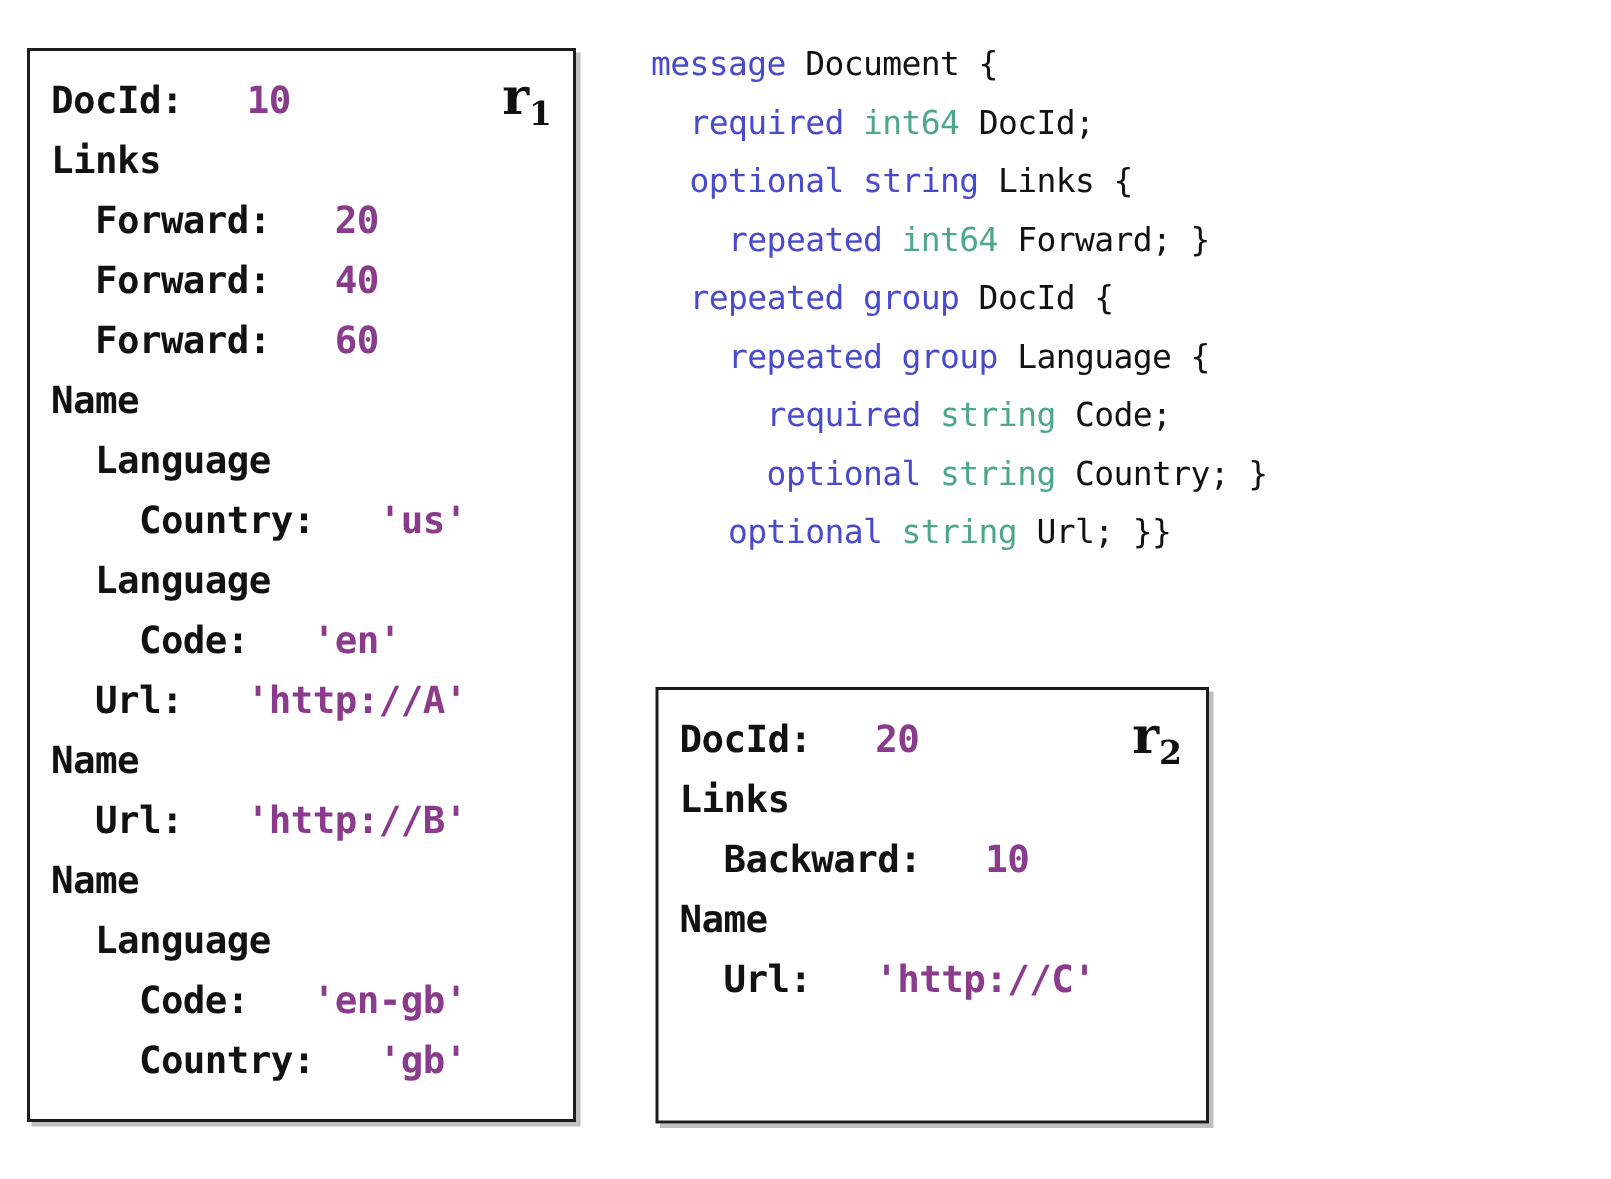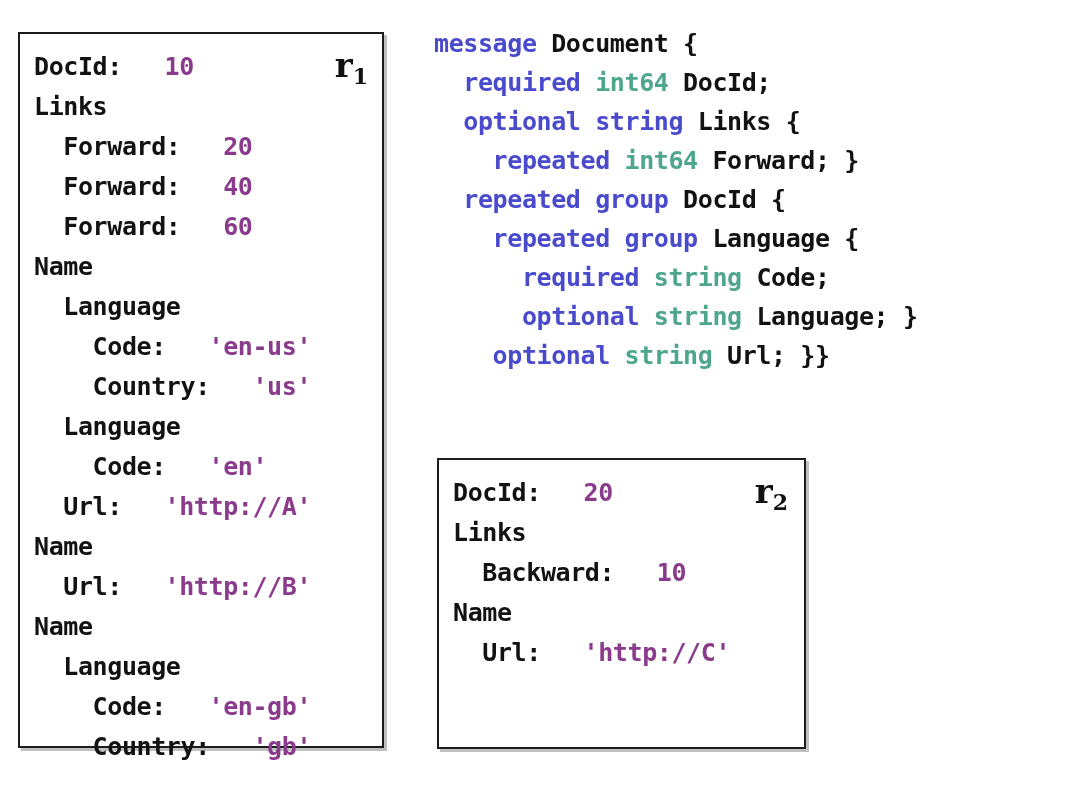--- a/index.html
+++ b/index.html
@@ -75,59 +75,58 @@
   }
 
   
   #schema-block {
     position: absolute;
     left: 434px;
     top: 24px;
   }
   .schema-line {
     font-family: "DejaVu Sans Mono", "Liberation Mono", monospace;
-    font-weight: bold;
-    font-size: 25px;
+    font-weight: normal;
+    font-size: 22px;
     line-height: 39px;
     white-space: pre;
     color: #121212;
     letter-spacing: -0.4px;
   }
   .schema-line .kw   { color: #4a4acd; }
   .schema-line .type { color: #4ea78d; }
   .schema-line .id   { color: #121212; }
 </style>
 </head>
 <body>
 
 <div id="schema-block">
     <div class="schema-line"><span class="kw">message</span><span class="id"> </span><span class="id">Document</span><span class="id"> {</span></div>
     <div class="schema-line"><span class="id">  </span><span class="kw">required</span><span class="id"> </span><span class="type">int64</span><span class="id"> </span><span class="id">DocId;</span></div>
     <div class="schema-line"><span class="id">  </span><span class="kw">optional string</span><span class="id"> </span><span class="id">Links {</span></div>
     <div class="schema-line"><span class="id">    </span><span class="kw">repeated</span><span class="id"> </span><span class="type">int64</span><span class="id"> </span><span class="id">Forward; }</span></div>
     <div class="schema-line"><span class="id">  </span><span class="kw">repeated group</span><span class="id"> </span><span class="id">DocId {</span></div>
     <div class="schema-line"><span class="id">    </span><span class="kw">repeated group</span><span class="id"> </span><span class="id">Language {</span></div>
     <div class="schema-line"><span class="id">      </span><span class="kw">required</span><span class="id"> </span><span class="type">string</span><span class="id"> </span><span class="id">Code;</span></div>
-    <div class="schema-line"><span class="id">      </span><span class="kw">optional</span><span class="id"> </span><span class="type">string</span><span class="id"> </span><span class="id">Language; }</span></div>
+    <div class="schema-line"><span class="id">      </span><span class="kw">optional</span><span class="id"> </span><span class="type">string</span><span class="id"> </span><span class="id">Country; }</span></div>
     <div class="schema-line"><span class="id">    </span><span class="kw">optional</span><span class="id"> </span><span class="type">string</span><span class="id"> </span><span class="id">Url; }}</span></div>
   </div>
 
 <div class="record-box" id="record-r1">
   <div class="rec-label">
     <span>r</span><span class="sub">1</span>
   </div>
   <div class="record-lines">
       <div class="rec-line"><span>DocId: </span><span class="val">10</span></div>
       <div class="rec-line"><span>Links</span></div>
       <div class="rec-line"><span>  Forward: </span><span class="val">20</span></div>
       <div class="rec-line"><span>  Forward: </span><span class="val">40</span></div>
       <div class="rec-line"><span>  Forward: </span><span class="val">60</span></div>
       <div class="rec-line"><span>Name</span></div>
       <div class="rec-line"><span>  Language</span></div>
-      <div class="rec-line"><span>    Code: </span><span class="val">'en-us'</span></div>
       <div class="rec-line"><span>    Country: </span><span class="val">'us'</span></div>
       <div class="rec-line"><span>  Language</span></div>
       <div class="rec-line"><span>    Code: </span><span class="val">'en'</span></div>
       <div class="rec-line"><span>  Url: </span><span class="val">'http://A'</span></div>
       <div class="rec-line"><span>Name</span></div>
       <div class="rec-line"><span>  Url: </span><span class="val">'http://B'</span></div>
       <div class="rec-line"><span>Name</span></div>
       <div class="rec-line"><span>  Language</span></div>
       <div class="rec-line"><span>    Code: </span><span class="val">'en-gb'</span></div>
       <div class="rec-line"><span>    Country: </span><span class="val">'gb'</span></div>

